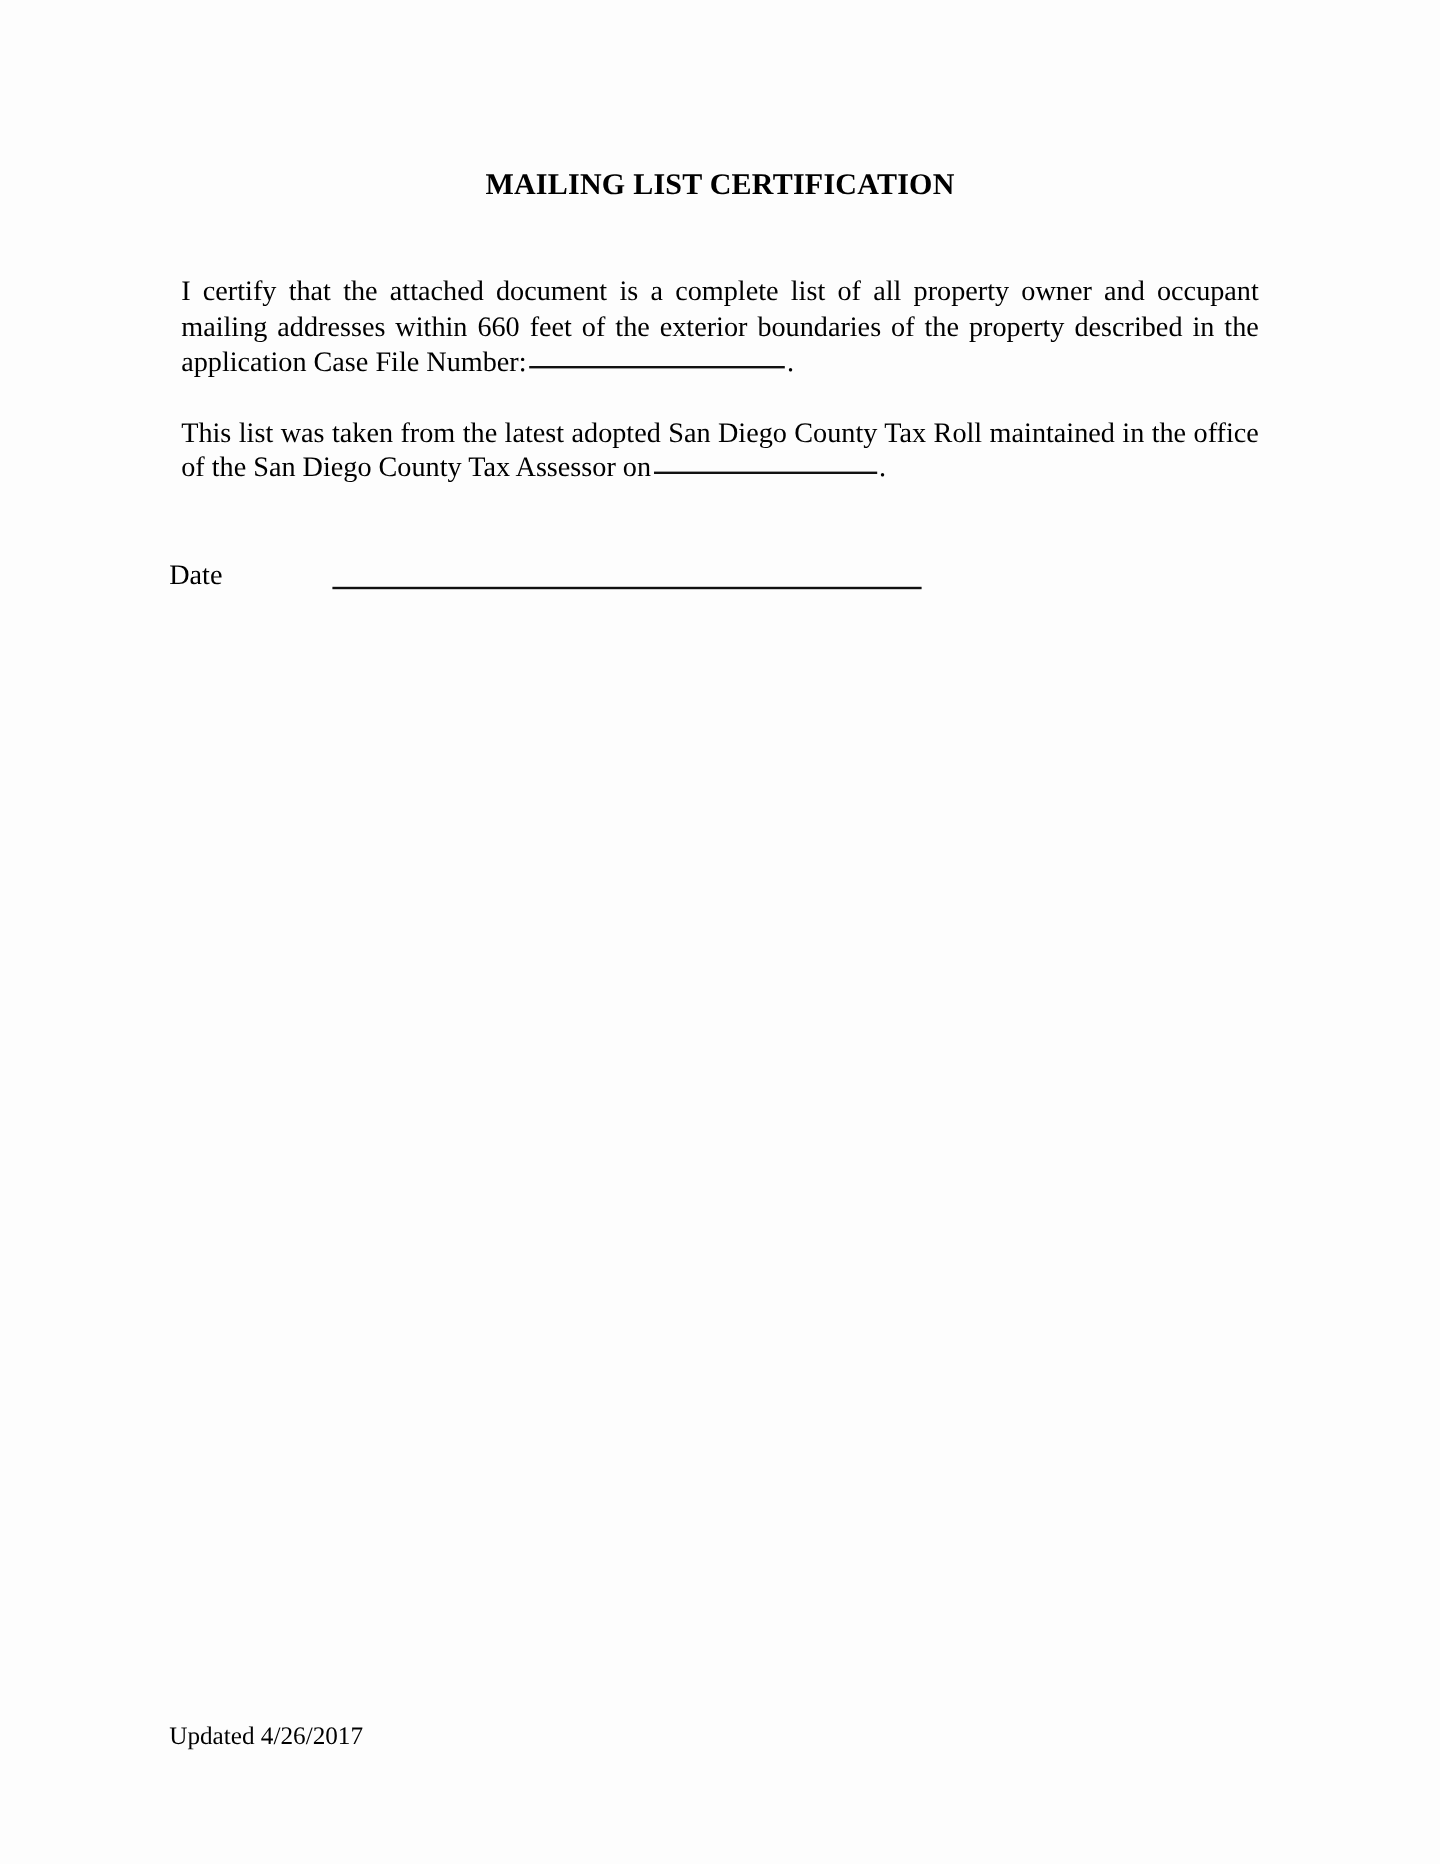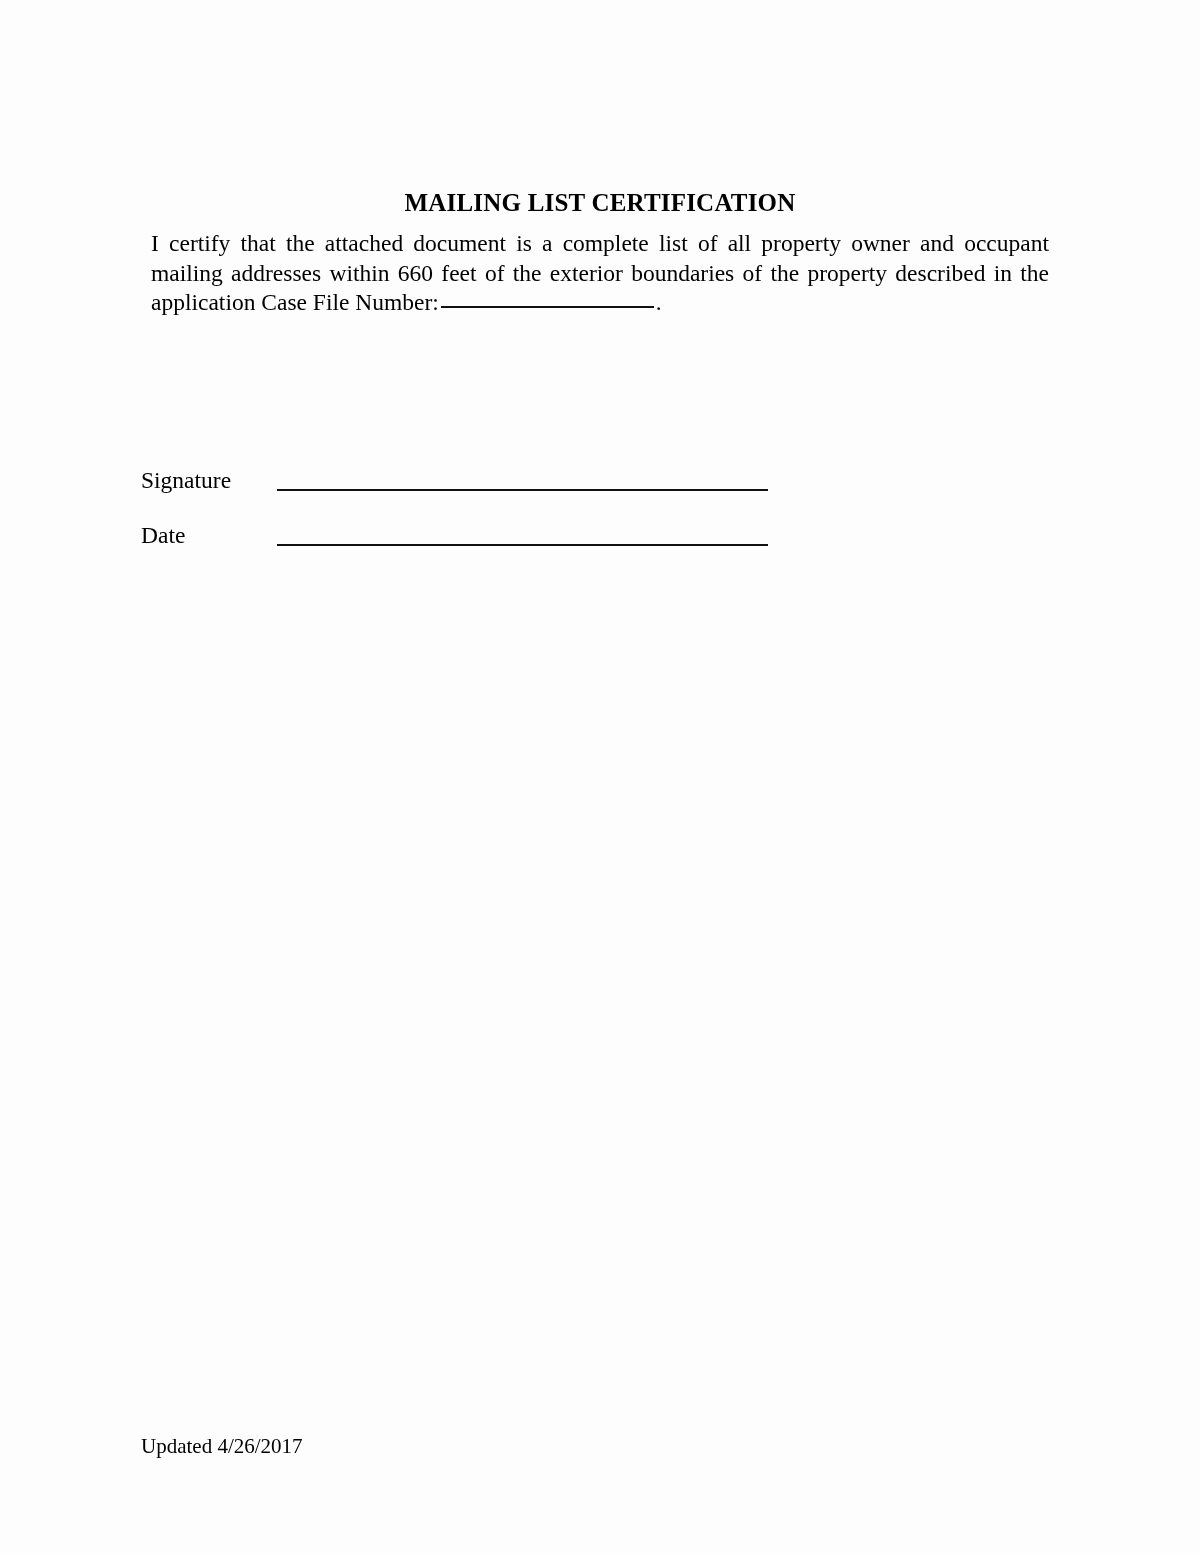--- a/index.html
+++ b/index.html
@@ -26,21 +26,20 @@
   .doc-title {
     position: absolute;
     left: 0;
     right: 0;
     top: 140px;
     text-align: center;
     font-size: 25px;
     font-weight: bold;
     letter-spacing: 0.2px;
     line-height: 30px;
-    margin-top: 48px;
   }
 
   
   .body-block {
     position: absolute;
     left: 141px;
     top: 219px;
     width: 918px;
   }
 
@@ -106,29 +105,26 @@
 <body>
 
 <div class="page">
 
   <div class="doc-title">MAILING LIST CERTIFICATION</div>
 
   <div class="body-block">
 
     <p class="para"><span>I certify that the attached document is a complete list of all property owner and occupant mailing addresses within 660 feet of the exterior boundaries of the property described in the application Case File Number:</span><span class="blank blank-case"></span><span>.</span></p>
 
+    <p class="para"><span>This list was taken from the latest adopted San Diego County Tax Roll maintained in the office of the San Diego County Tax Assessor on</span><span class="blank blank-date"></span><span>.</span></p>
 
   </div>
 
   <div class="sign-block">
 
-    <div class="sign-row">
-      <span class="sign-label">Signature</span>
-      <span class="sign-rule"></span>
-    </div>
 
     <div class="sign-row">
       <span class="sign-label">Date</span>
       <span class="sign-rule"></span>
     </div>
 
   </div>
 
   <div class="footer">Updated 4/26/2017</div>
 

